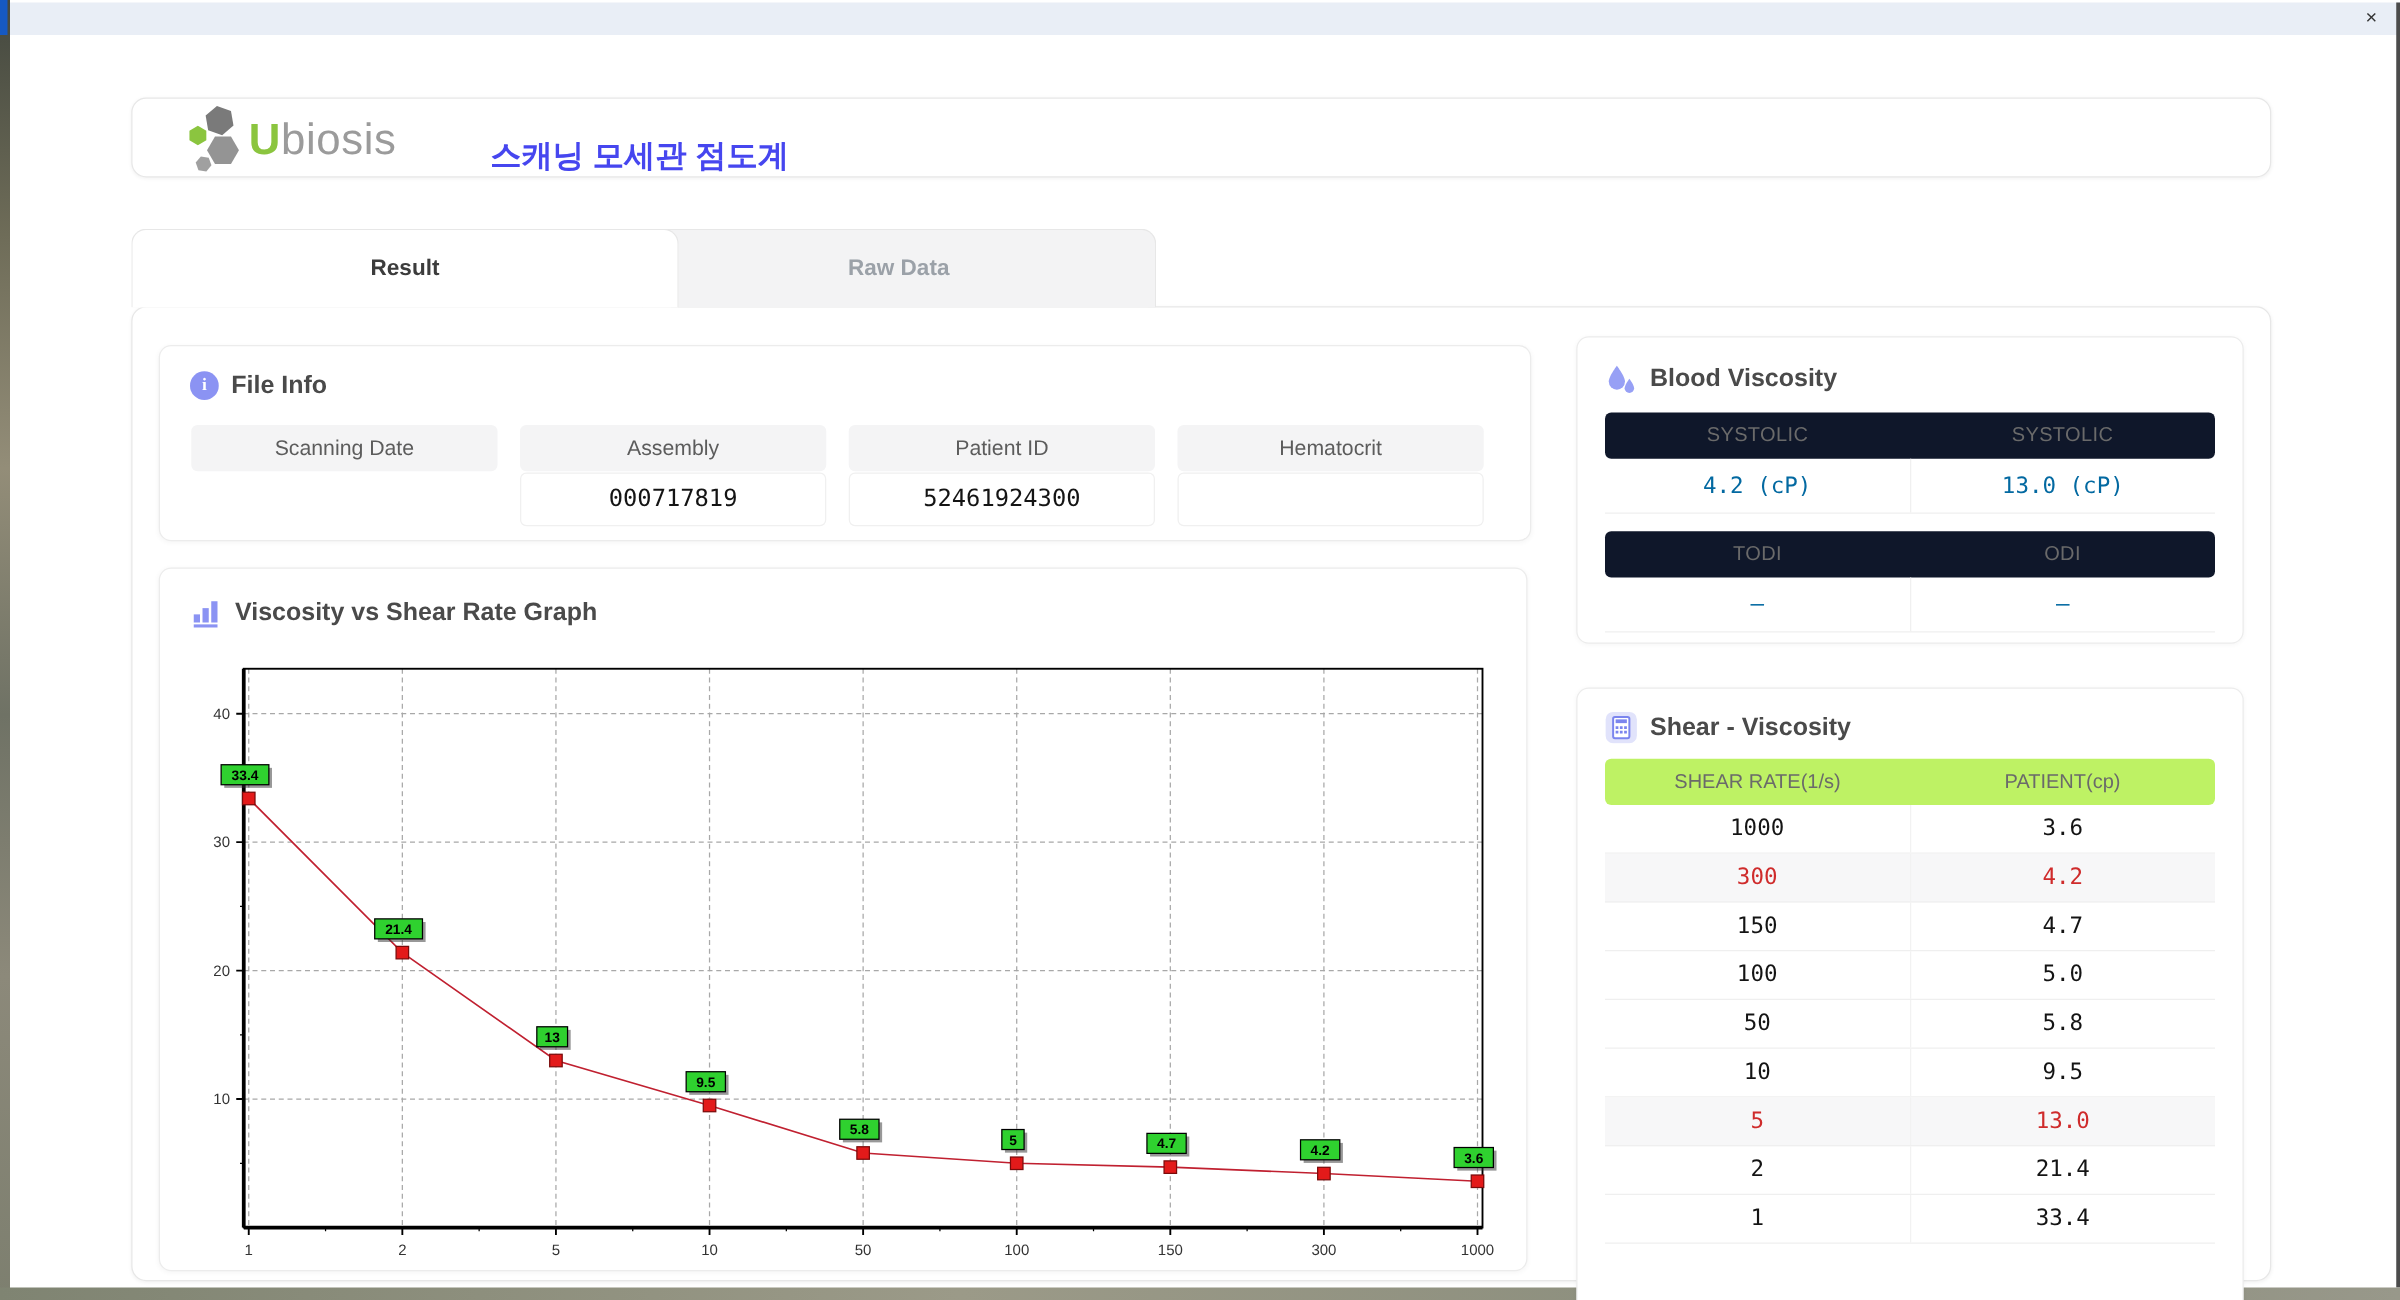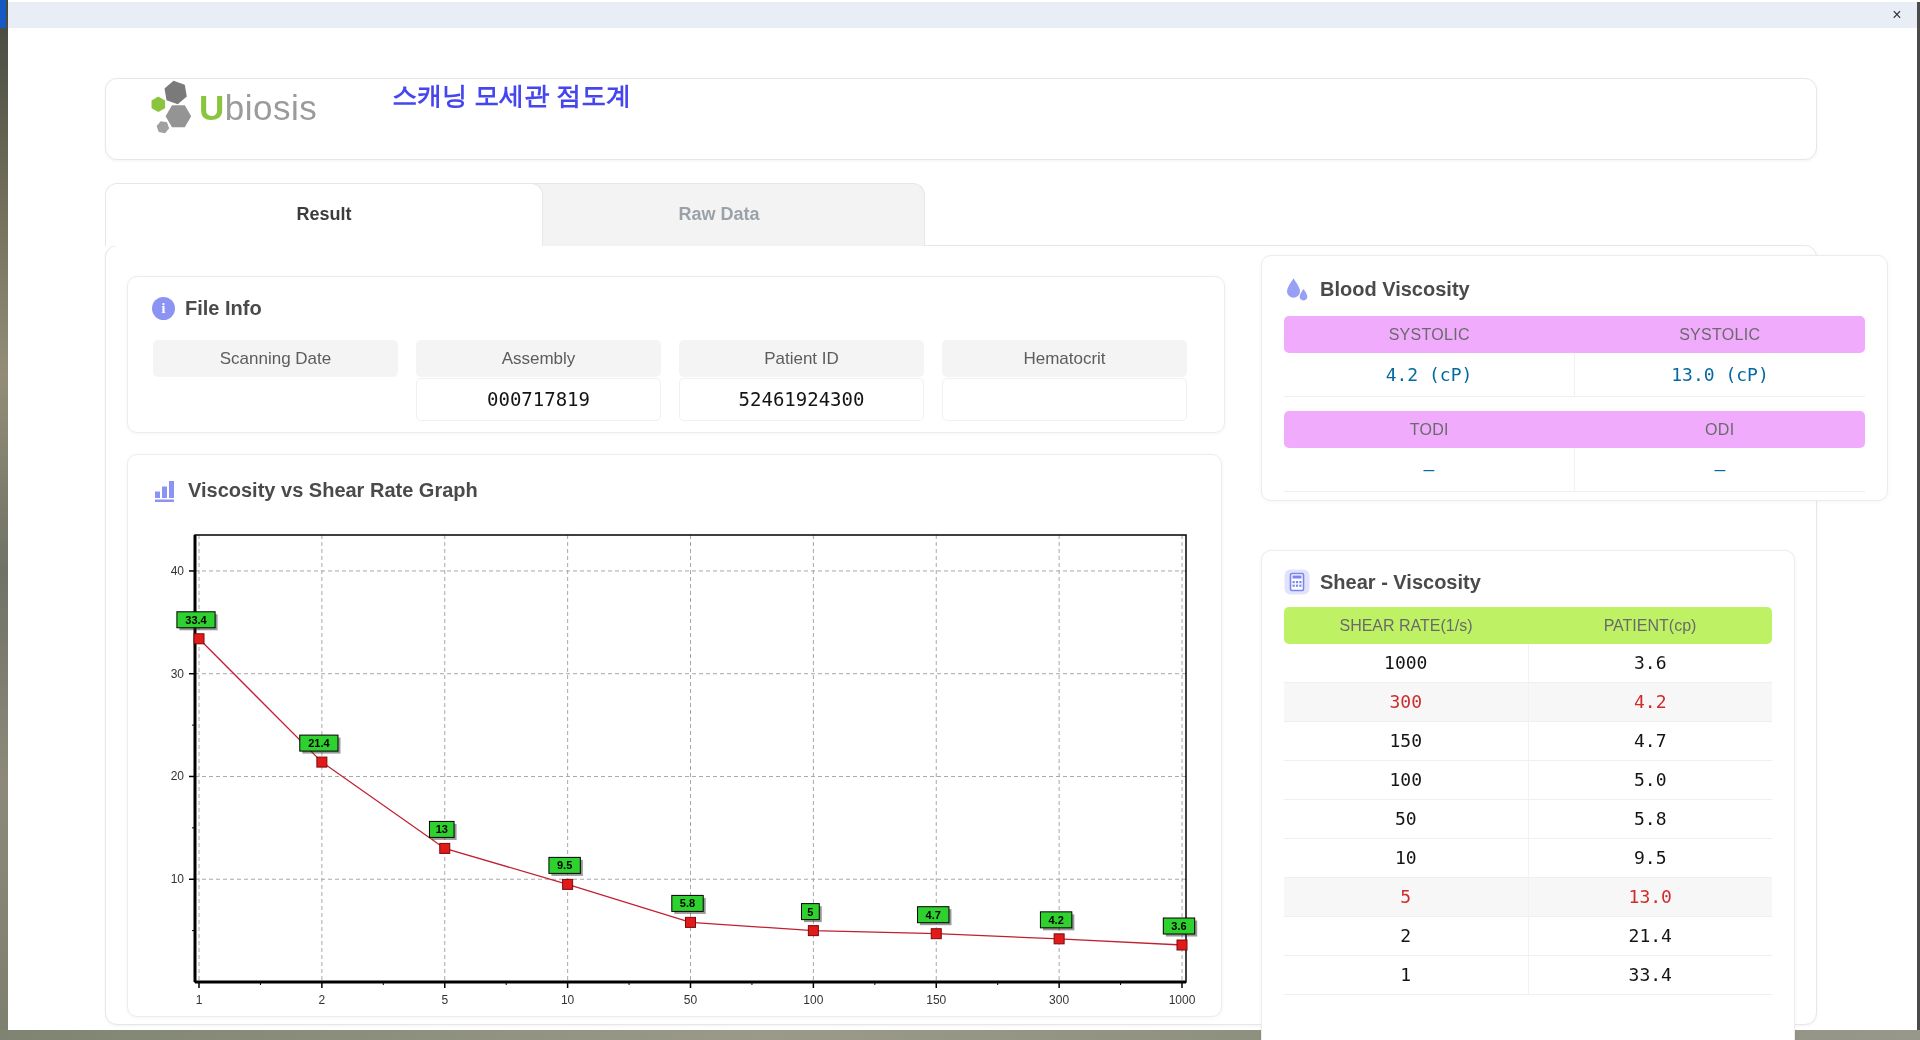--- a/index.html
+++ b/index.html
@@ -14,21 +14,21 @@
     background:linear-gradient(90deg,#7f8472,#9b9a88 40%,#8a8d7c 75%,#98988a); }
 
   .window { position:absolute; left:8px; top:0; width:1912px; height:1030px; background:#ffffff; }
   .titlebar { position:absolute; left:0; top:2px; width:100%; height:26px; background:#e9eef6; }
   .close-btn { position:absolute; right:12px; top:3px; width:22px; height:20px; text-align:center;
     font-size:16px; line-height:20px; color:#333; cursor:default; }
   .window-right-edge { position:absolute; right:0; top:2px; width:3px; height:1028px; background:#4b4b4b; }
 
   
   .card { background:#fff; border:1px solid #e7e7e7; border-radius:12px; box-shadow:0 1px 3px rgba(0,0,0,0.05); }
-  .header-card { position:absolute; left:97px; top:78px; width:1712px; height:82px; display:flex; align-items:flex-start; }
+  .header-card { position:absolute; left:97px; top:78px; width:1712px; height:64px; display:flex; align-items:flex-end; }
   .logo-wrap { display:flex; align-items:center; margin-left:45px; }
   .logo-hex { width:42px; height:58px; }
   .wordmark { font-size:35px; letter-spacing:0.5px; margin-left:6px; }
   .wordmark .u { color:#8bc53f; font-weight:bold; }
   .wordmark .rest { color:#9b9b9b; }
   .app-title { margin-left:75px; font-size:25px; font-weight:bold; color:#4646ef; }
 
   
   .tab { position:absolute; top:183px; height:63px; text-align:center; line-height:61px;
     font-size:18px; font-weight:bold; border:1px solid #e7e7e7; border-bottom:none;
@@ -55,24 +55,24 @@
     font-size:17px; color:#5c5c5c; }
   .fi-val { height:43px; margin-top:1px; background:#fff; border:1px solid #f0f0f0; border-radius:5px;
     text-align:center; line-height:41px; font-size:19px; color:#141414; font-family:"DejaVu Sans Mono",monospace; }
 
   
   #graph-card { left:21px; top:208px; width:1095px; height:563px; padding:22px 0 0 24px; }
   #chart-svg { position:absolute; left:15px; top:70px; }
   #chart-svg text { font-family:"Liberation Sans",sans-serif; }
 
   
-  #bv-card { left:1155px; top:9px; width:627px; height:246px; padding:20px 22px 0 22px; }
+  #bv-card { left:1155px; top:23px; width:534px; height:246px; padding:20px 22px 0 22px; }
   #sv-card { left:1155px; top:304px; width:534px; height:536px; padding:18px 22px 0 22px; }
 
-  .pair-head { display:flex; height:37px; background:#f0abfc; border-radius:5px; margin-top:14px; }
+  .pair-head { display:flex; height:37px; background:#0f172a; border-radius:5px; margin-top:14px; }
   .pair-head > div { flex:1; text-align:center; line-height:37px; font-size:16px; color:#6a6a6a; letter-spacing:0.3px; }
   .pair-val { display:flex; height:44px; border-bottom:1px solid #efefef; }
   .pair-val > div { flex:1; text-align:center; line-height:43px; font-size:18px; color:#0369a1;
     font-family:"DejaVu Sans Mono",monospace; }
   .pair-val > div + div { border-left:1px solid #f0f0f0; }
 
   .sv-header { display:flex; height:37px; background:#bef264; border-radius:5px; margin-top:12px; }
   .sv-header > div { flex:1; text-align:center; line-height:37px; font-size:16px; color:#6a6a6a; }
   .sv-row { display:flex; height:39px; border-bottom:1px solid #efefef; }
   .sv-row > div { flex:1; text-align:center; line-height:38px; font-size:18px; color:#141414;

